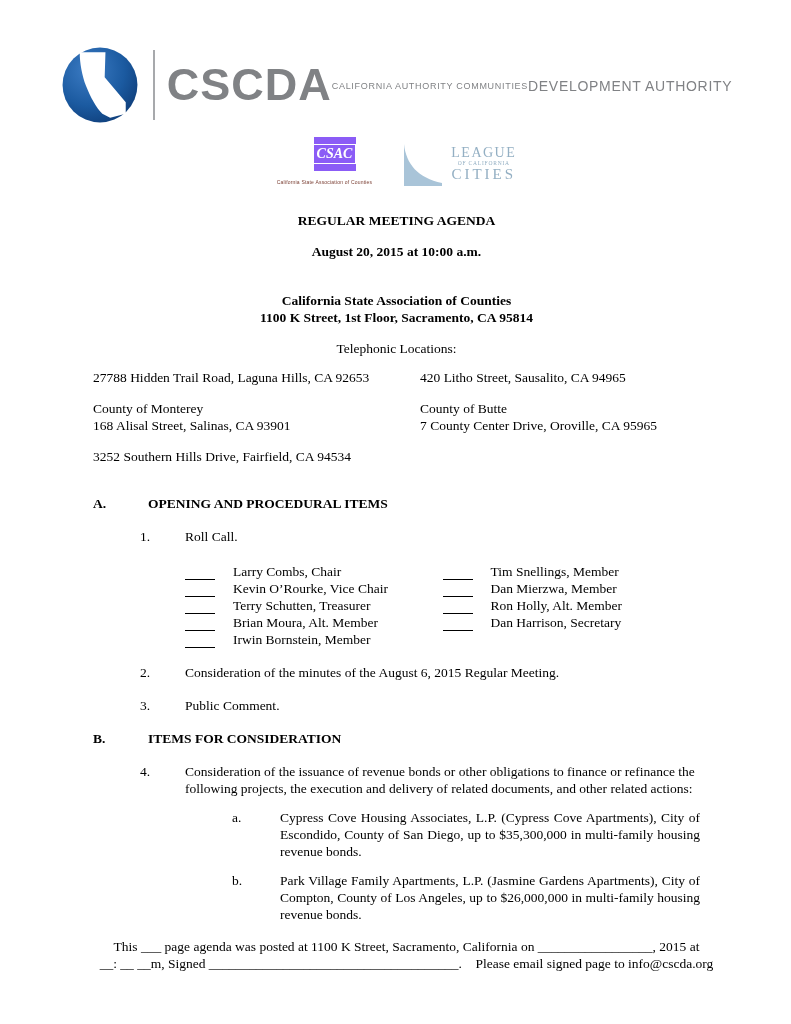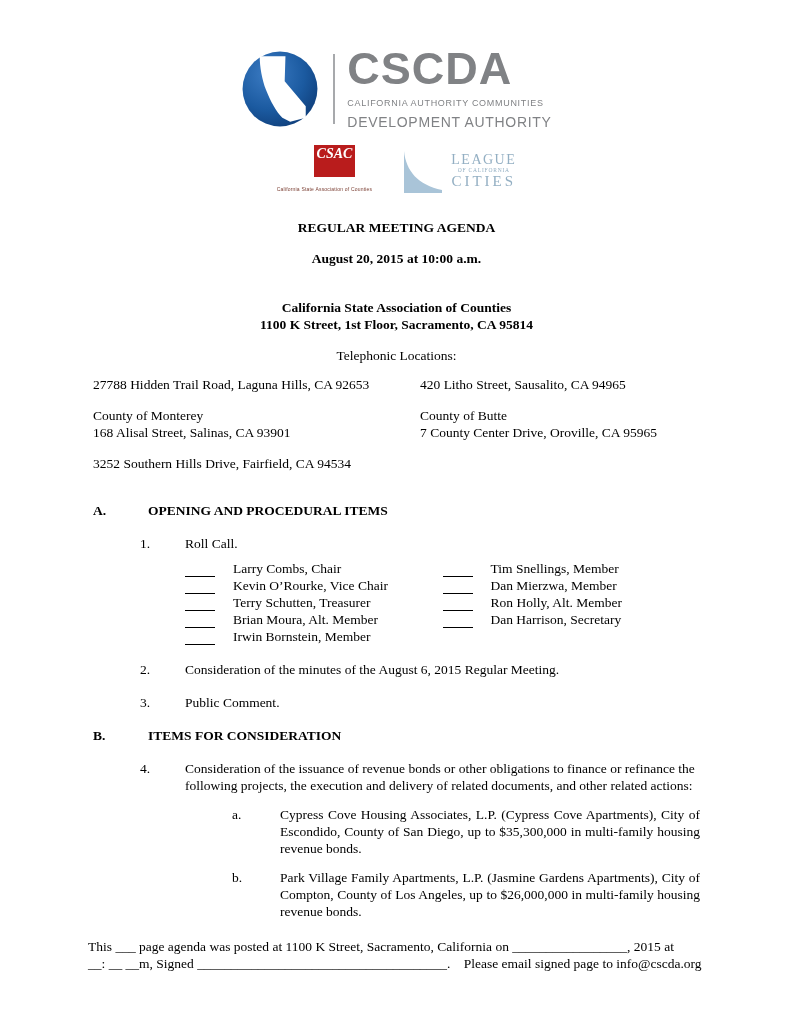--- a/index.html
+++ b/index.html
@@ -14,28 +14,28 @@
     font-size:13.5px;
     line-height:17px;
     color:#000;
     overflow:hidden;
   }
   
   .logo-row { display:flex; justify-content:center; }
   .cscda-logo { display:flex; align-items:center; }
   .logo-circle { width:78px; height:78px; flex-shrink:0; }
   .logo-divider { width:2px; height:70px; background:#a7a9ac; margin:0 12px 0 14px; }
-  .logo-textcol { display:flex; flex-direction:column; align-items:flex-start; font-family:"Liberation Sans", sans-serif; }
+  .logo-textcol { display:flex; flex-direction:row; align-items:center; font-family:"Liberation Sans", sans-serif; }
   .logo-acronym { font-size:45px; line-height:46px; font-weight:bold; color:#808285; letter-spacing:1px; }
   .logo-tagline1 { font-size:9px; letter-spacing:0.7px; color:#808285; margin-top:3px; white-space:nowrap; }
   .logo-tagline2 { font-size:14px; letter-spacing:0.7px; color:#808285; margin-top:2px; white-space:nowrap; }
 
   .partner-row { display:flex; justify-content:center; align-items:center; gap:30px; margin-top:12px; height:56px; }
   .csac-logo { display:flex; flex-direction:column; align-items:center; }
-  .csac-box { width:42px; height:34px; background:#b91c1c; display:flex; justify-content:center;margin-left:20px; }
+  .csac-box { width:42px; height:34px; background:#8b5cf6; display:flex; align-items:center; justify-content:center;margin-left:20px; }
   .csac-inner { border:1px solid #fff; padding:0 3px; color:#fff; font-family:"Liberation Serif", serif; font-style:italic; font-weight:bold; font-size:14px; line-height:18px; }
   .csac-caption { font-family:"Liberation Sans", sans-serif; font-size:5px; color:#7c4035; margin-top:3px; letter-spacing:0.2px; white-space:nowrap; }
   .league-logo { display:flex; align-items:center; gap:7px; }
   .league-text { display:flex; flex-direction:column; align-items:center; color:#93afc3; font-family:"Liberation Serif", serif;justify-content:center; }
   .league-l1 { font-size:14px; line-height:14px; letter-spacing:1.5px; }
   .league-l2 { font-size:5.5px; line-height:7px; letter-spacing:0.8px; }
   .league-l3 { font-size:15px; line-height:15px; letter-spacing:3px; }
 
   
   .title-block { text-align:center; font-weight:bold; margin-top:20px; }
@@ -52,31 +52,31 @@
   .tel-row3 { margin-top:2px; }
 
   
   .section-row { display:flex; font-weight:bold; }
   .sec-a { margin-top:30px; }
   .sec-b { margin-top:16px; }
   .section-letter { width:55px; flex-shrink:0; }
   .item { display:flex; margin-left:47px; margin-top:16px; }
   .item-num { width:45px; flex-shrink:0; }
   .item-text { flex:1; }
-  .roll-list { margin-left:92px; margin-top:8px; }
+  .roll-list { margin-left:92px; margin-top:18px; }
   .roll-row { display:flex; }
   .roll-cell { display:flex; width:280px; align-items:flex-end; }
   .blank { display:inline-block; width:30px; border-bottom:1.4px solid #000; height:13px; margin-right:18px; flex-shrink:0; }
   .roll-name { }
   .sub-item { display:flex; margin-left:139px; margin-top:12px; }
   .sub-letter { width:48px; flex-shrink:0; }
   .sub-text { flex:1; text-align:justify; }
 
   
-  .footer { position:absolute; left:88px; right:66px; bottom:52px; }
+  .footer { position:absolute; left:88px; right:66px; bottom:52px;text-align:center; }
   .footer div { white-space:pre-wrap; }
 </style>
 </head>
 <body>
 
 <div class="page">
 
   <div class="logo-row">
     <div class="cscda-logo">
       <svg class="logo-circle" viewBox="0 0 100 100">

